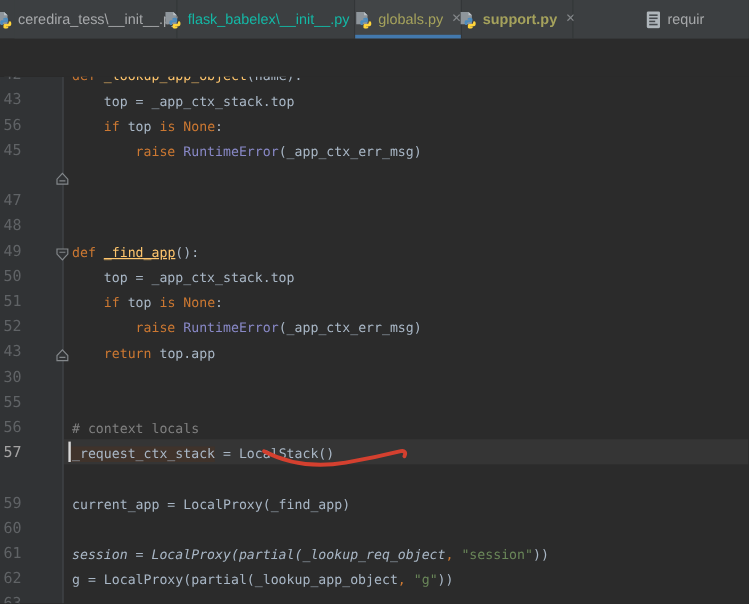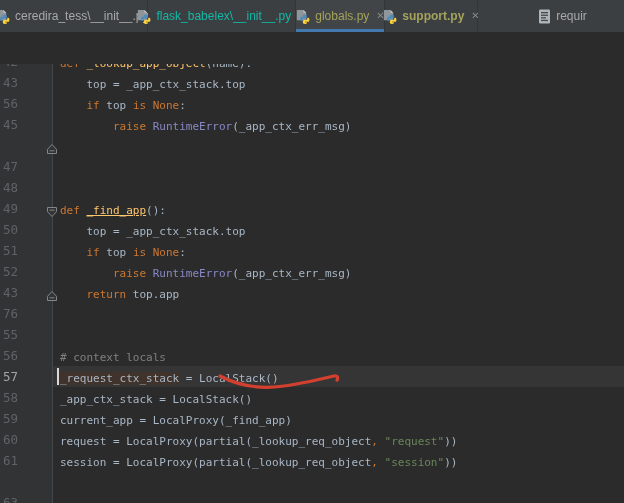--- a/index.html
+++ b/index.html
@@ -140,50 +140,49 @@
         </div>
         <div class="row" style="top: 197px;">
           <span class="ln">52</span>
           <span class="code"><span style="color: rgb(169, 183, 198);">        </span><span style="color: rgb(204, 120, 50);">raise</span><span style="color: rgb(169, 183, 198);"> </span><span style="color: rgb(136, 136, 198);">RuntimeError</span><span style="color: rgb(169, 183, 198);">(_app_ctx_err_msg)</span></span>
         </div>
         <div class="row" style="top: 218px;">
           <span class="ln">43</span>
           <span class="code"><span style="color: rgb(169, 183, 198);">    </span><span style="color: rgb(204, 120, 50);">return</span><span style="color: rgb(169, 183, 198);"> top.app</span></span>
         </div>
         <div class="row" style="top: 239px;">
-          <span class="ln">76</span>
+          <span class="ln">30</span>
           <span class="code"></span>
         </div>
         <div class="row" style="top: 260px;">
           <span class="ln">55</span>
           <span class="code"></span>
         </div>
         <div class="row" style="top: 281px;">
           <span class="ln">56</span>
           <span class="code"><span style="color: rgb(128, 128, 128);"># context locals</span></span>
         </div>
         <div class="row" style="top: 302px;">
           <span class="ln cur">57</span>
           <span class="code"><span class="seg-hl" style="color: rgb(169, 183, 198); background: rgb(64, 51, 43);">_request_ctx_stack</span><span style="color: rgb(169, 183, 198);"> = LocalStack()</span></span>
         </div>
-        <div class="row" style="top: 323px;">
-          <span class="ln">58</span>
-          <span class="code"><span style="color: rgb(169, 183, 198);">_app_ctx_stack = LocalStack()</span></span>
-        </div>
         <div class="row" style="top: 344px;">
           <span class="ln">59</span>
           <span class="code"><span style="color: rgb(169, 183, 198);">current_app = LocalProxy(_find_app)</span></span>
         </div>
         <div class="row" style="top: 365px;">
           <span class="ln">60</span>
-          <span class="code"><span style="color: rgb(169, 183, 198);">request = LocalProxy(partial(_lookup_req_object</span><span style="color: rgb(204, 120, 50);">,</span><span style="color: rgb(169, 183, 198);"> </span><span style="color: rgb(106, 135, 89);">"request"</span><span style="color: rgb(169, 183, 198);">))</span></span>
         </div>
         <div class="row" style="top: 386px;">
           <span class="ln">61</span>
-          <span class="code"><span style="color: rgb(169, 183, 198);">session = LocalProxy(partial(_lookup_req_object</span><span style="color: rgb(204, 120, 50);">,</span><span style="color: rgb(169, 183, 198);"> </span><span style="color: rgb(106, 135, 89);">"session"</span><span style="color: rgb(169, 183, 198);">))</span></span>
+          <span class="code"><span style="color: rgb(169, 183, 198); font-style: italic;">session = LocalProxy(partial(_lookup_req_object</span><span style="color: rgb(204, 120, 50);">,</span><span style="color: rgb(169, 183, 198);"> </span><span style="color: rgb(106, 135, 89);">"session"</span><span style="color: rgb(169, 183, 198);">))</span></span>
+        </div>
+        <div class="row" style="top: 407px;">
+          <span class="ln">62</span>
+          <span class="code"><span style="color: rgb(169, 183, 198);">g = LocalProxy(partial(_lookup_app_object</span><span style="color: rgb(204, 120, 50);">,</span><span style="color: rgb(169, 183, 198);"> </span><span style="color: rgb(106, 135, 89);">"g"</span><span style="color: rgb(169, 183, 198);">))</span></span>
         </div>
         <div class="row" style="top: 428px;">
           <span class="ln">63</span>
           <span class="code"></span>
         </div>
       </div>
     <div class="caret" id="caret" style="top: 304px;"></div>
     <svg class="annot" width="624" height="471" viewBox="0 0 624 471">
       <path d="M220 312 C 240 322.5, 264 325.5, 288 321.5 C 306 318.5, 322 315, 334 312 C 337 311.2, 338.6 313.2, 337 316.2" fill="none" stroke-width="3.2" stroke-linecap="round" stroke="#D4402F"></path>
     </svg>

